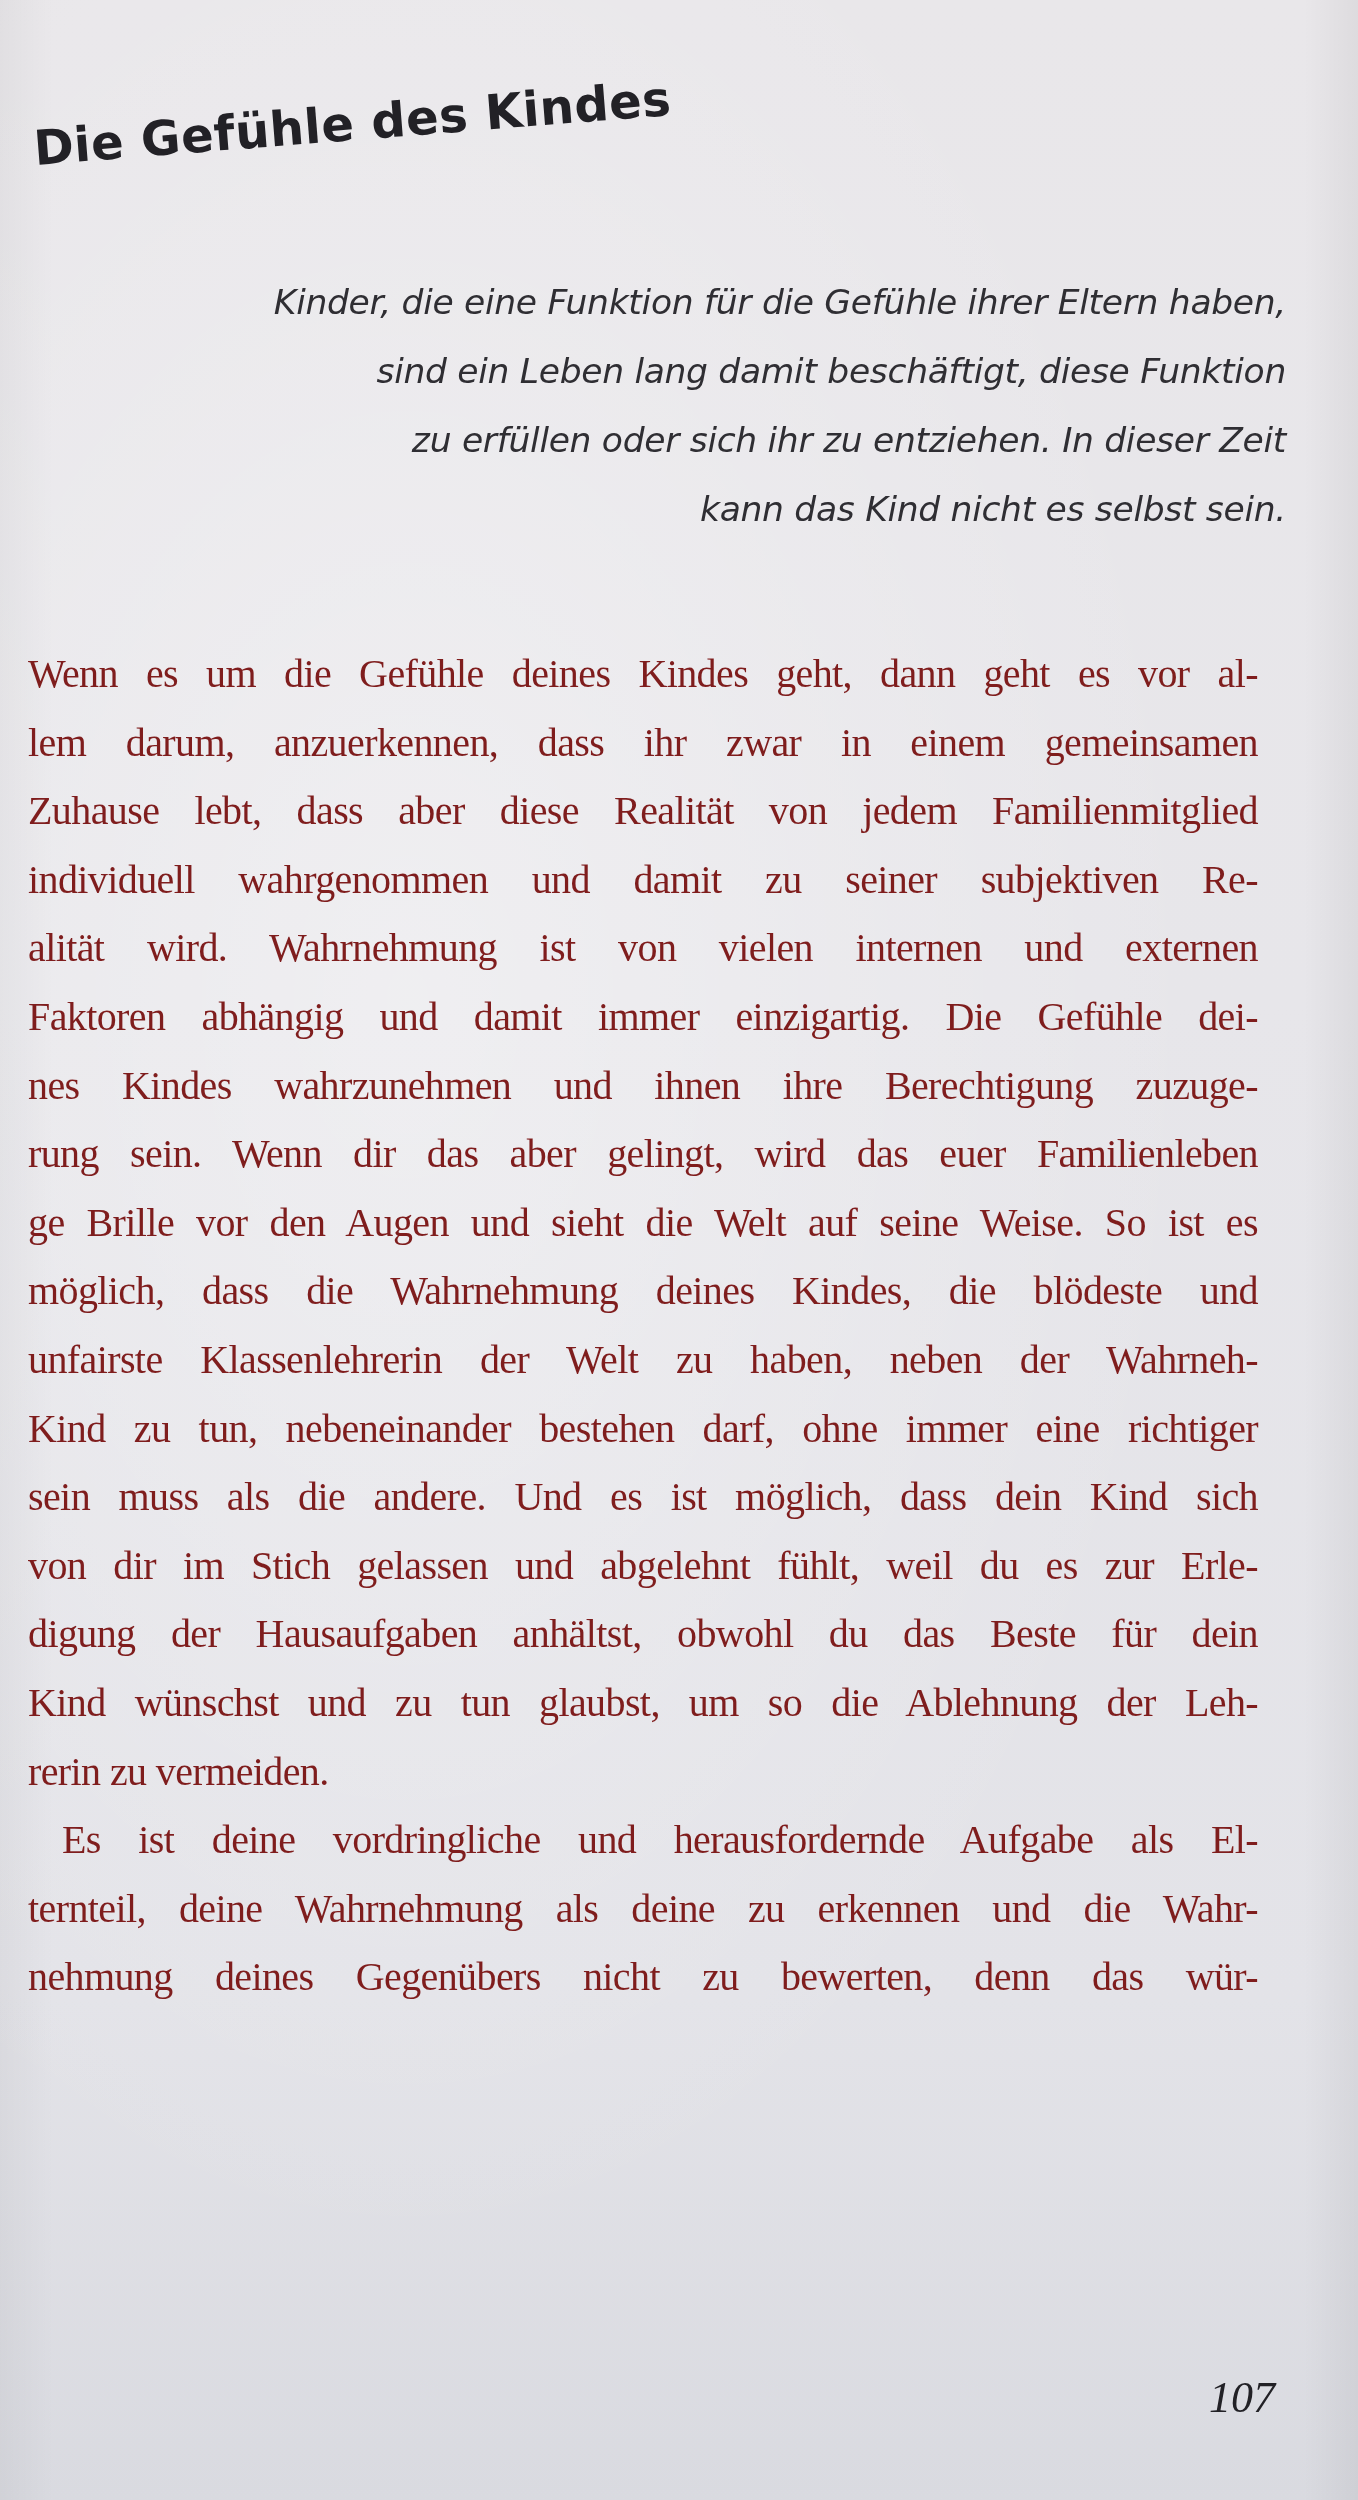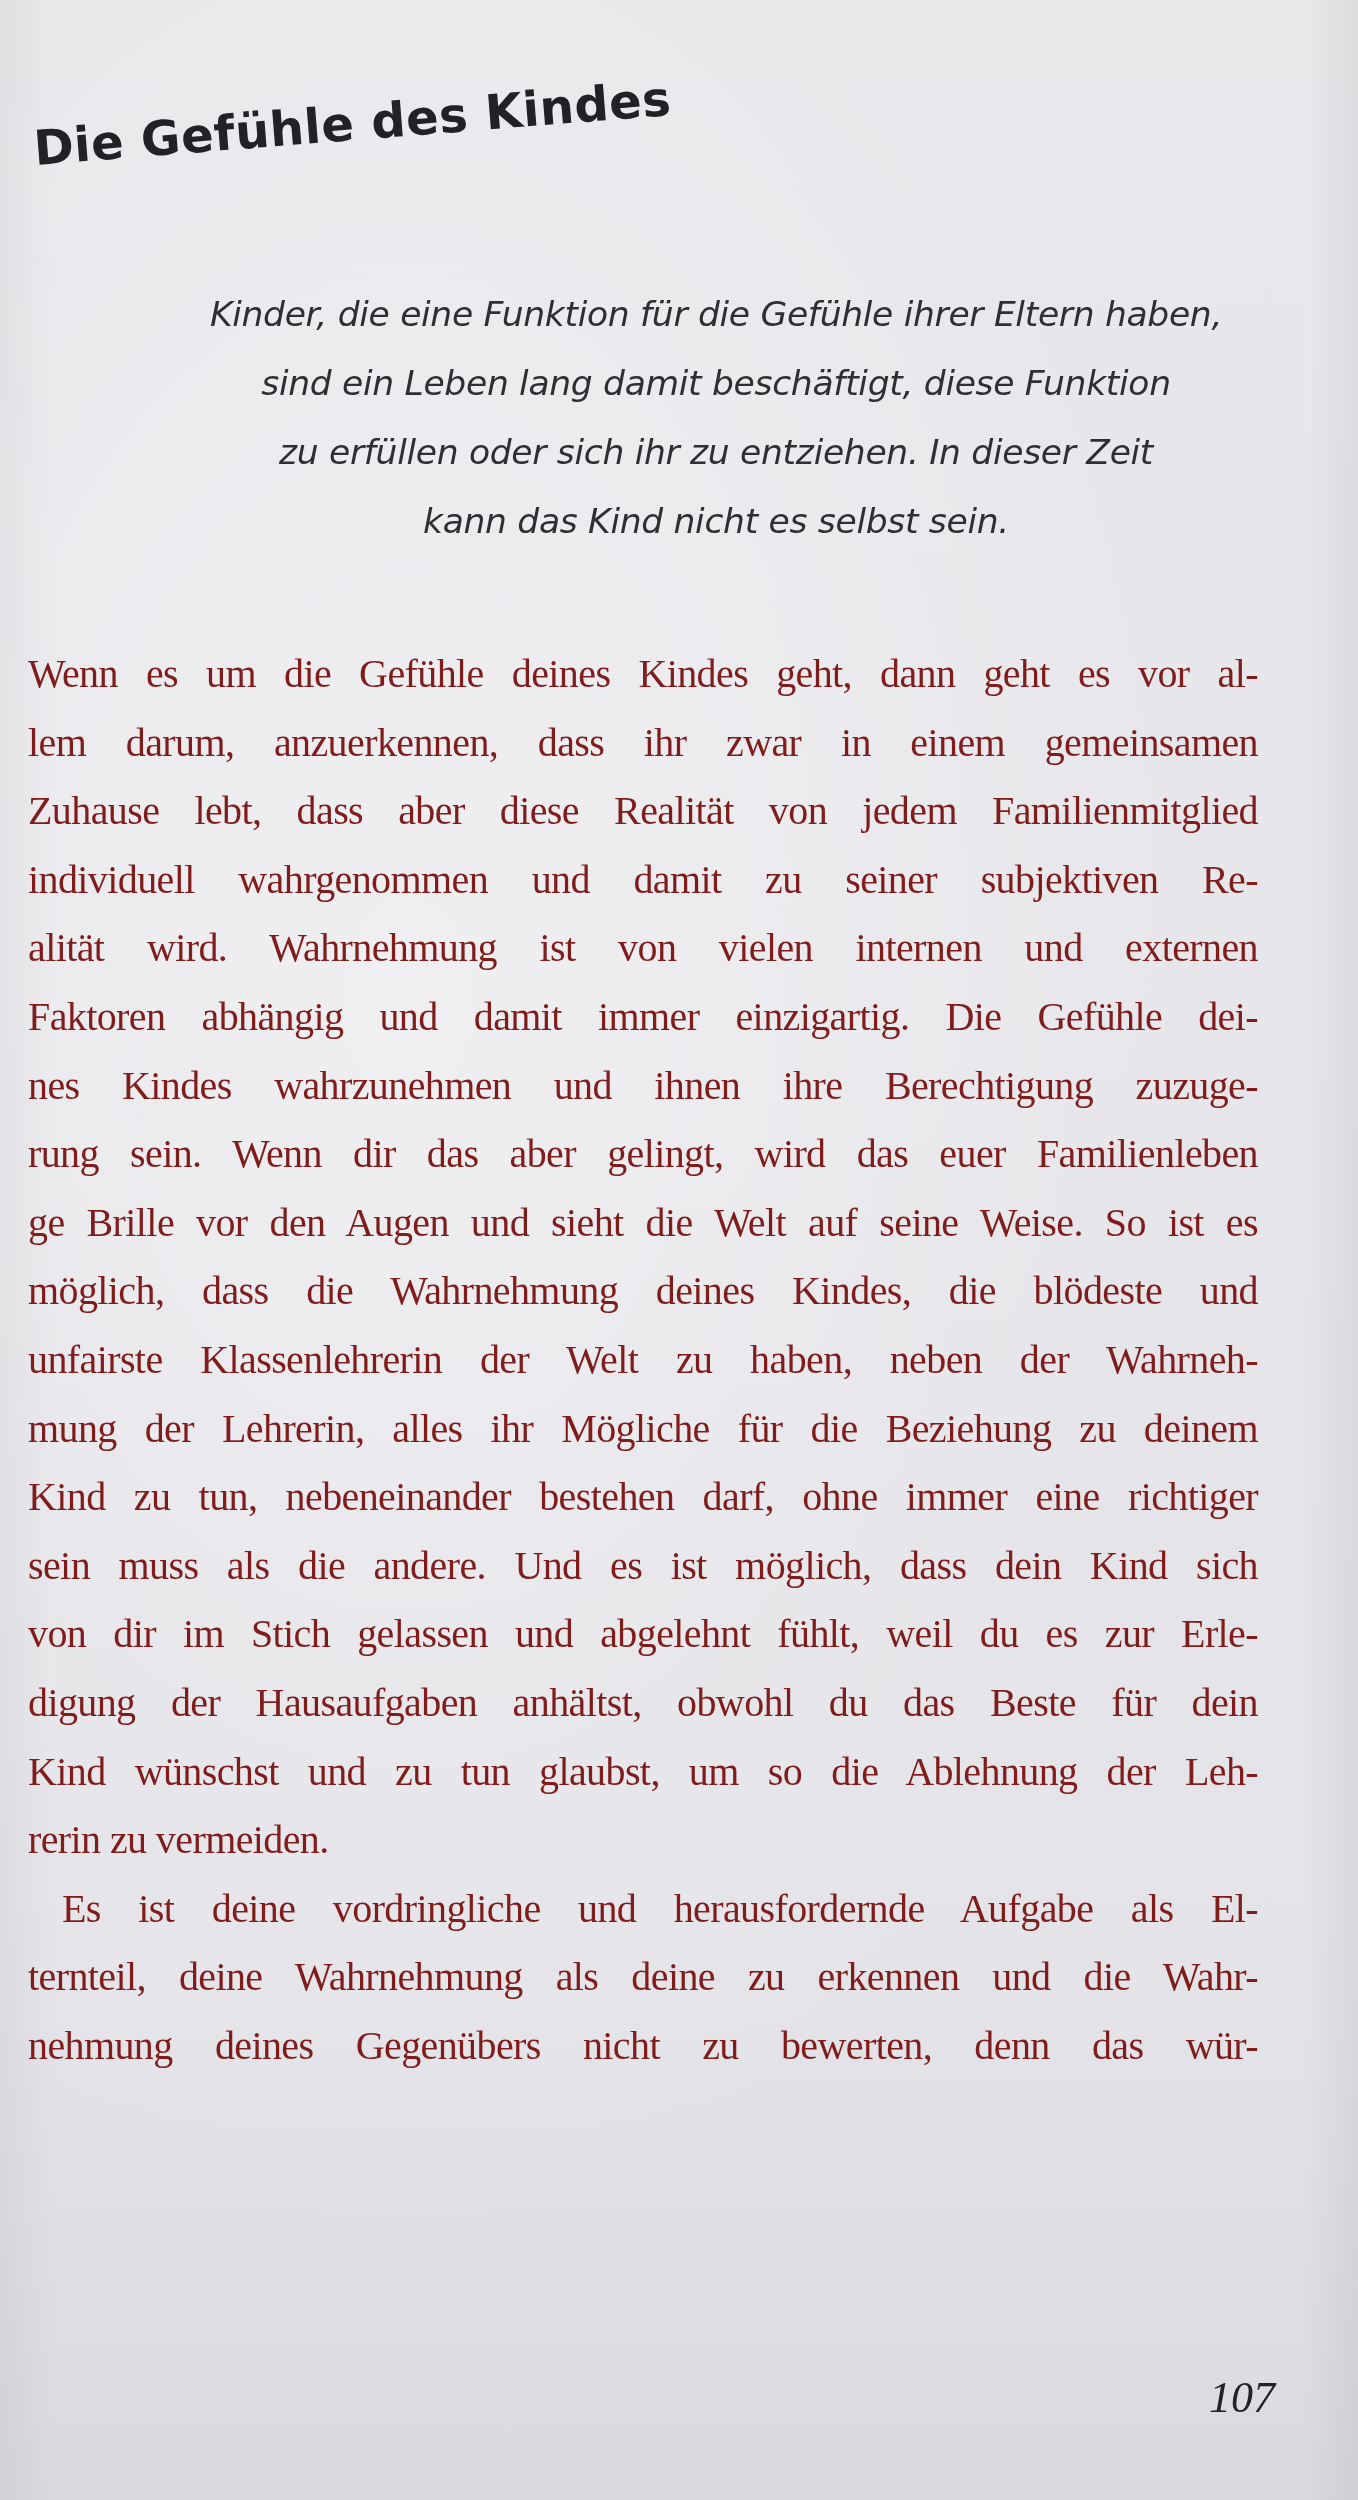--- a/index.html
+++ b/index.html
@@ -32,23 +32,23 @@
       font-size: 48px;
       letter-spacing: 0.5px;
       color: #222126;
       transform: rotate(-4.5deg);
       transform-origin: left bottom;
       white-space: nowrap;
     }
     .epigraph {
       position: absolute;
       right: 72px;
-      top: 280px;
+      top: 268px;
       width: 1140px;
-      text-align: center;
+      text-align: right;
       font-family: "DejaVu Sans", "Liberation Sans", sans-serif;
       font-style: italic;
       font-size: 34.5px;
       line-height: 69px;
       color: #2f2e33;
       letter-spacing: -0.3px;
     }
     .epigraph .line {
       display: block;
       white-space: nowrap;
@@ -107,21 +107,20 @@
     <span class="line">lem darum, anzuerkennen, dass ihr zwar in einem gemeinsamen</span>
     <span class="line">Zuhause lebt, dass aber diese Realität von jedem Familienmitglied</span>
     <span class="line">individuell wahrgenommen und damit zu seiner subjektiven Re-</span>
     <span class="line">alität wird. Wahrnehmung ist von vielen internen und externen</span>
     <span class="line">Faktoren abhängig und damit immer einzigartig. Die Gefühle dei-</span>
     <span class="line">nes Kindes wahrzunehmen und ihnen ihre Berechtigung zuzuge-</span>
     <span class="line">rung sein. Wenn dir das aber gelingt, wird das euer Familienleben</span>
     <span class="line">ge Brille vor den Augen und sieht die Welt auf seine Weise. So ist es</span>
     <span class="line">möglich, dass die Wahrnehmung deines Kindes, die blödeste und</span>
     <span class="line">unfairste Klassenlehrerin der Welt zu haben, neben der Wahrneh-</span>
-    <span class="line">mung der Lehrerin, alles ihr Mögliche für die Beziehung zu deinem</span>
     <span class="line">Kind zu tun, nebeneinander bestehen darf, ohne immer eine richtiger</span>
     <span class="line">sein muss als die andere. Und es ist möglich, dass dein Kind sich</span>
     <span class="line">von dir im Stich gelassen und abgelehnt fühlt, weil du es zur Erle-</span>
     <span class="line">digung der Hausaufgaben anhältst, obwohl du das Beste für dein</span>
     <span class="line">Kind wünschst und zu tun glaubst, um so die Ablehnung der Leh-</span>
     <span class="line last">rerin zu vermeiden.</span>
   </div>
   <div>
     <span class="line indent">Es ist deine vordringliche und herausfordernde Aufgabe als El-</span>
     <span class="line">ternteil, deine Wahrnehmung als deine zu erkennen und die Wahr-</span>

